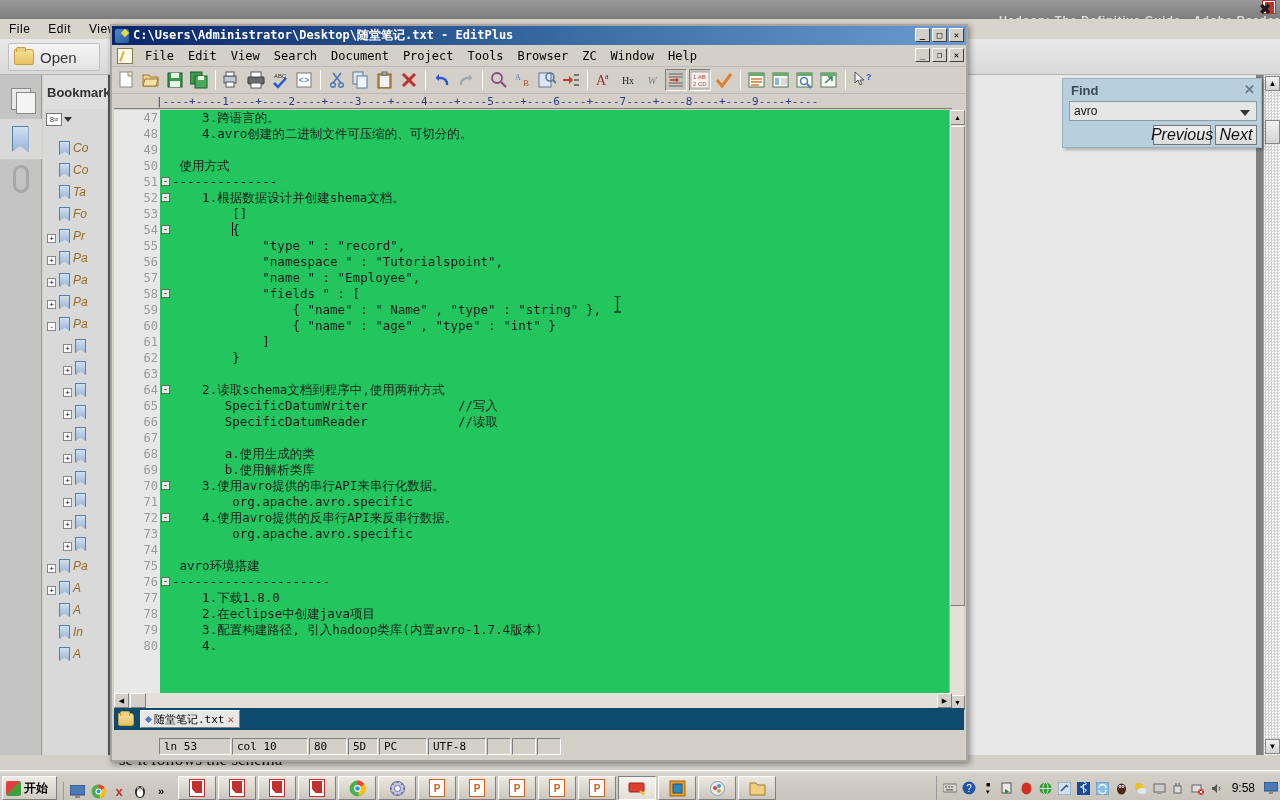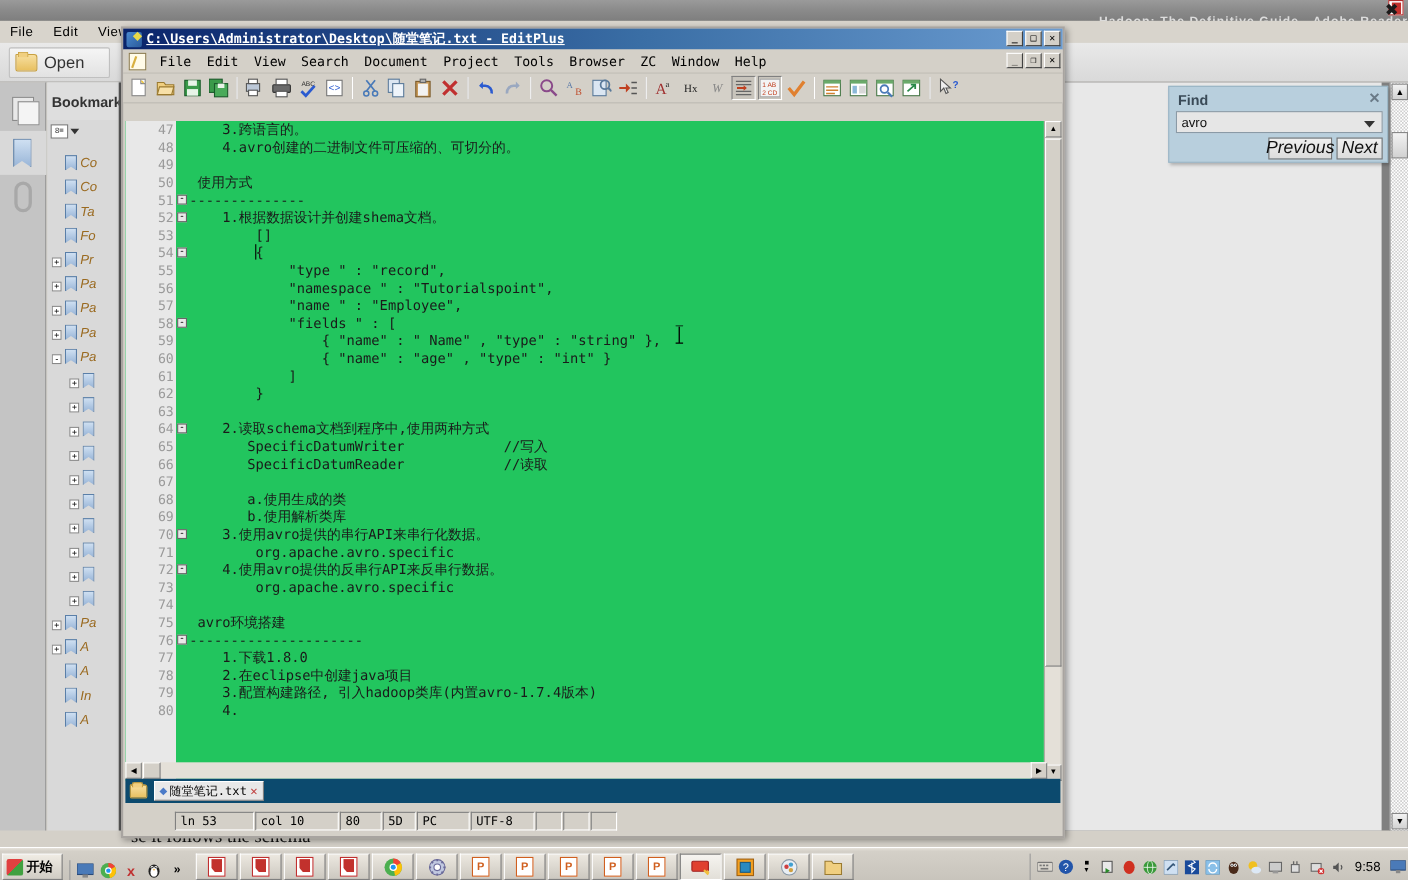--- a/index.html
+++ b/index.html
@@ -153,21 +153,21 @@
   
   .ep-window {
     position:absolute; left:110px; top:24px; width:858px; height:738px;
     background:#d4d0c8; border:2px solid #a8a4a0;
     box-shadow: 2px 2px 6px rgba(0,0,0,.4);
   }
   .ep-title {
     position:absolute;left:0;top:0;width:854px;height:19px;
     background:linear-gradient(to right,#0a246a,#3a6ea5 55%,#6a9bd0);
     display:flex;align-items:center;padding-left:3px;
-    color:#fff;font-size:12px;font-weight:bold;font-family:"DejaVu Sans Mono",monospace;text-decoration:underline;
+    color:#fff;font-size:12px;font-weight:bold;font-family:"DejaVu Sans Mono",monospace;
   }
   .ep-ico{width:14px;height:14px;margin-right:4px;flex:none;position:relative;
     background:linear-gradient(135deg,#4a8ad0,#2a5a9a);border-radius:2px;}
   .ep-ico::after{content:"";position:absolute;left:7px;top:1px;width:6px;height:6px;background:#e8d848;transform:rotate(45deg);}
   .win-btns{position:absolute;right:2px;top:2px;display:flex;gap:2px;}
   .win-btn{width:15px;height:14px;background:#d4d0c8;border:1px solid #fff;border-right-color:#404040;border-bottom-color:#404040;
            font-size:9px;line-height:12px;text-align:center;color:#000;font-family:"DejaVu Sans Mono",monospace;}
   .ep-menubar{
     position:absolute;left:0;top:19px;width:854px;height:22px;background:#d4d0c8;
     display:flex;align-items:center;font-size:12px;font-family:"DejaVu Sans Mono",monospace;color:#000;
@@ -697,20 +697,21 @@
         </span>
         <span class="tb-sep"></span>
         <span class="tb">
           <svg width="18" height="18" viewBox="0 0 18 18">
             <path d="M2 1l0 11 3-3 2 5 2-1-2-4h4z" fill="#eee" stroke="#555"></path>
             <text x="13" y="9" font-size="9" fill="#2a5ad0" font-family="Liberation Sans" font-weight="bold">?</text>
           </svg>
         </span>
       </div>
 
+    <div class="ep-ruler"><span>|----+----1----+----2----+----3----+----4----+----5----+----6----+----7----+----8----+----9----+----</span></div>
 
     <div class="ep-editor">
       <div class="ep-gutter" id="ep-gutter">
           <div class="gline">47</div>
           <div class="gline">48</div>
           <div class="gline">49</div>
           <div class="gline">50</div>
           <div class="gline">51<span class="gfold">-</span></div>
           <div class="gline">52<span class="gfold">-</span></div>
           <div class="gline">53</div>

